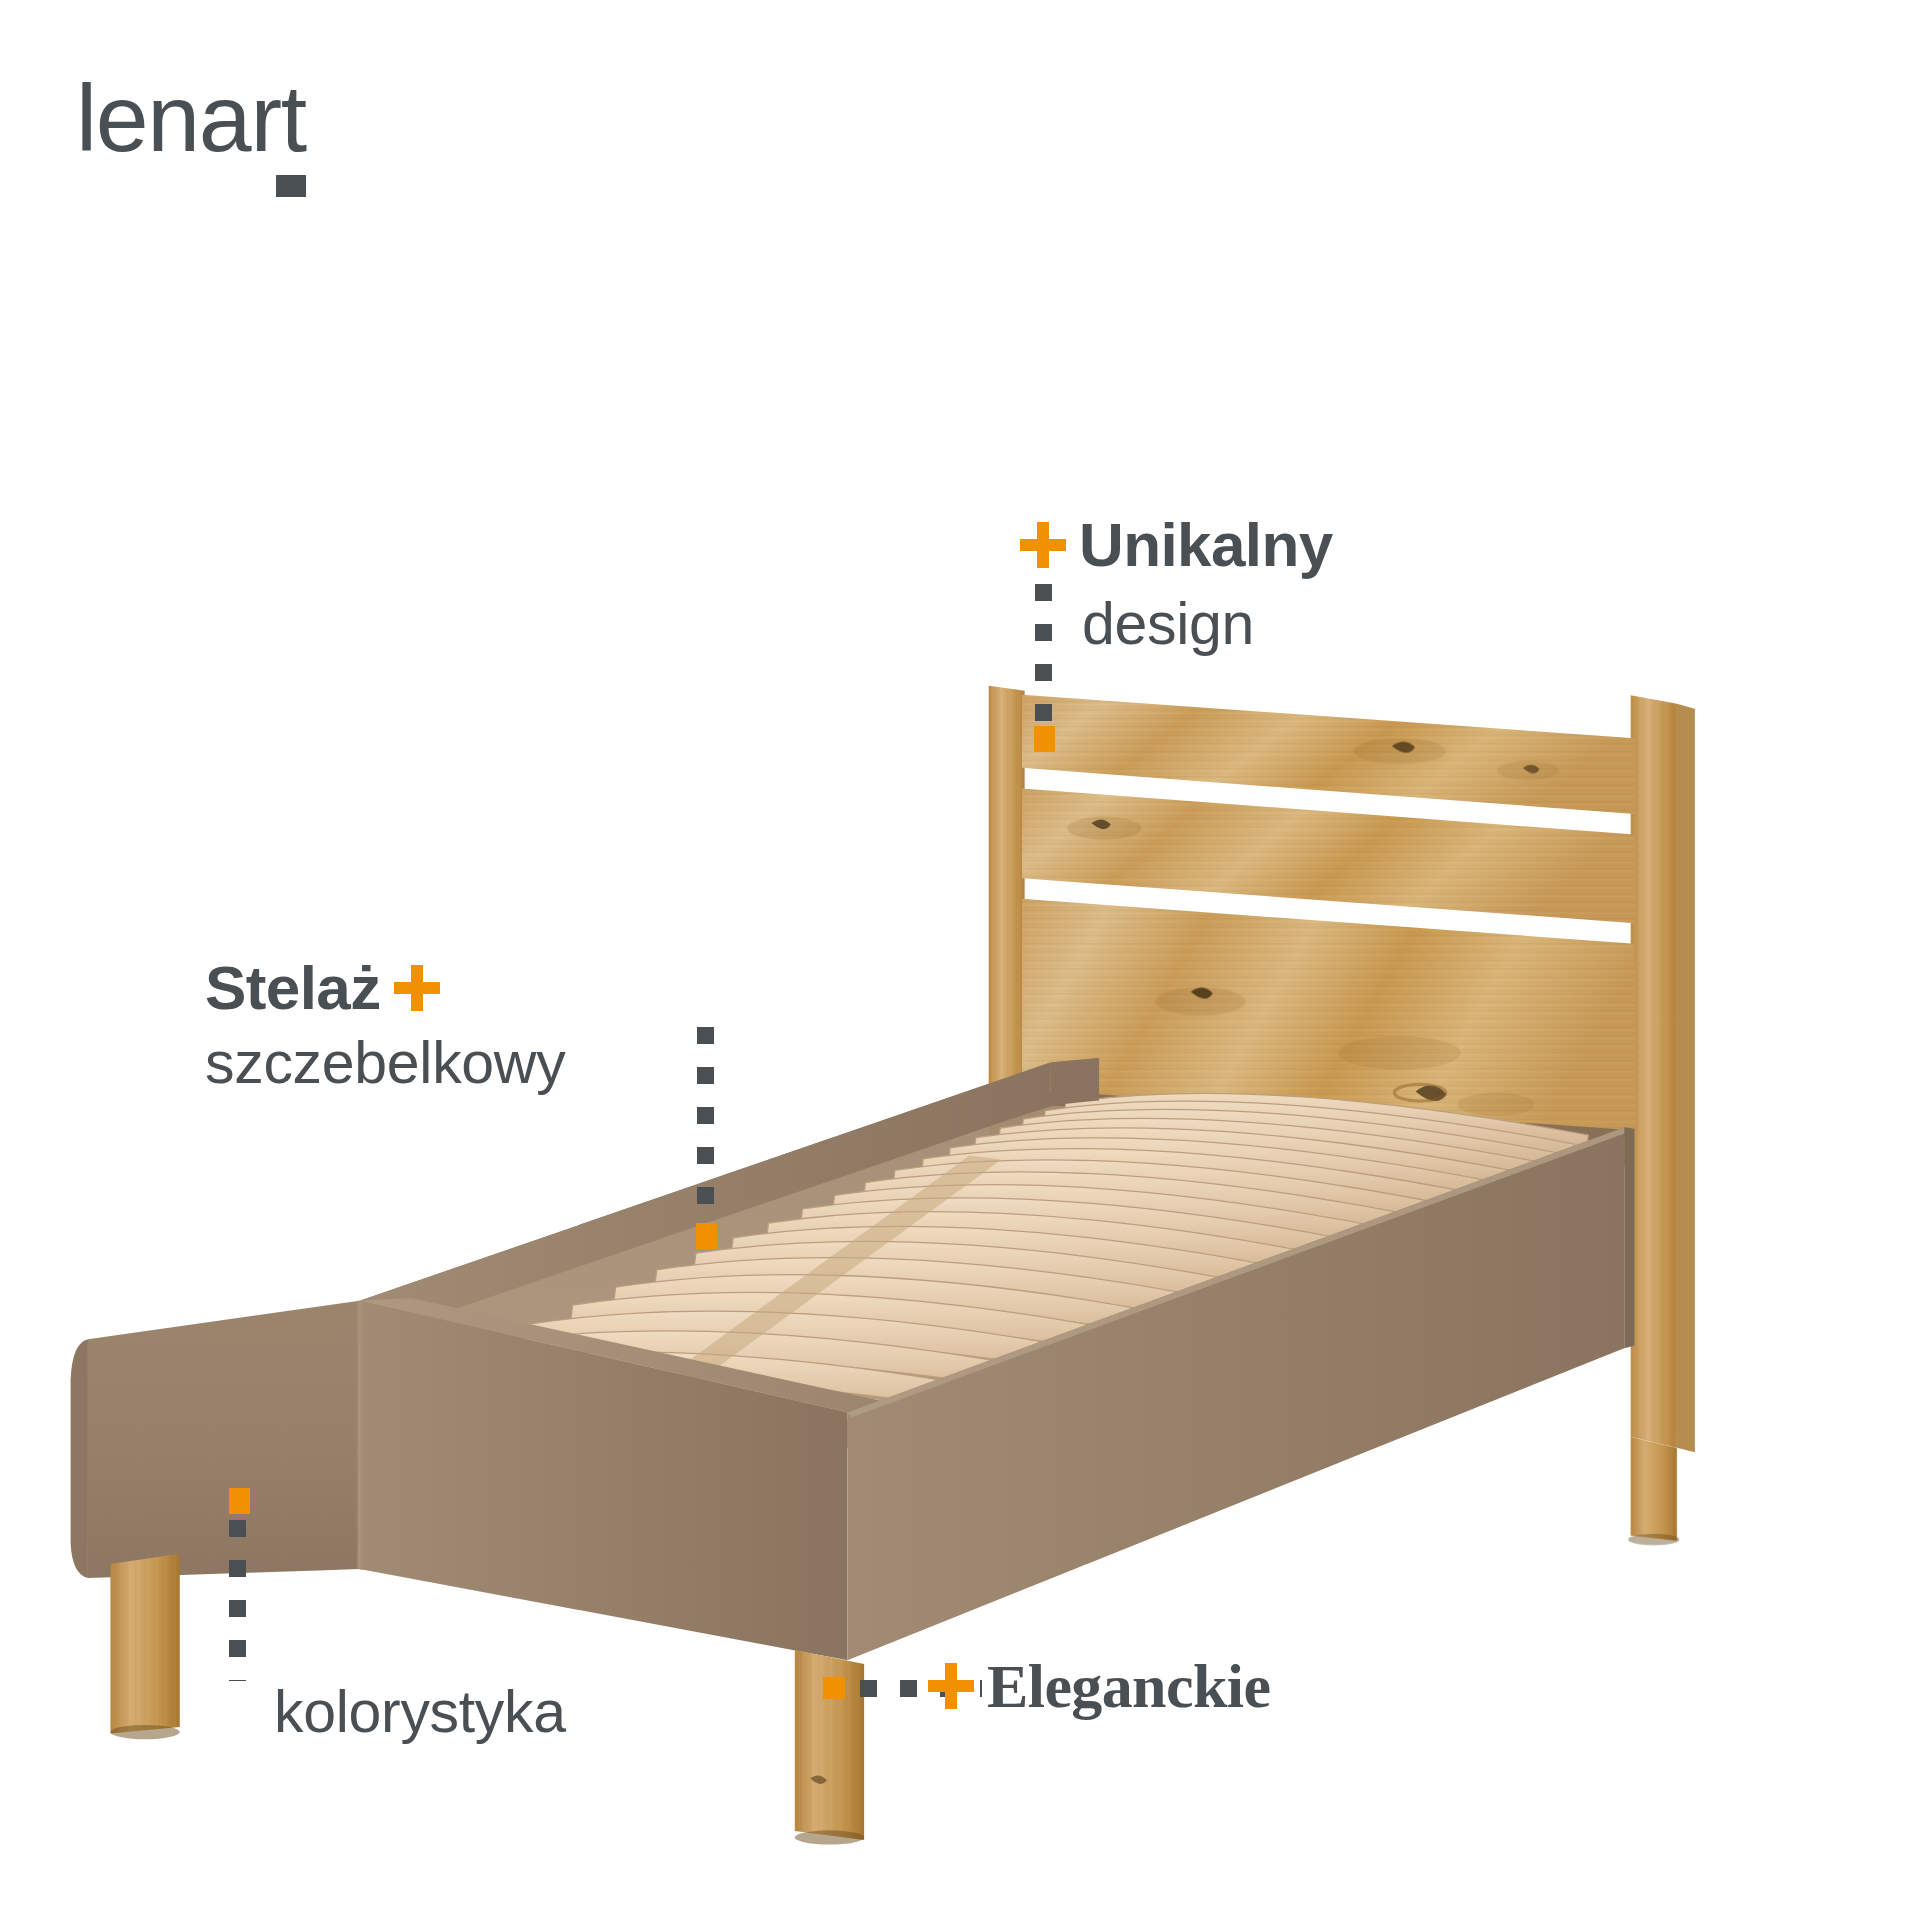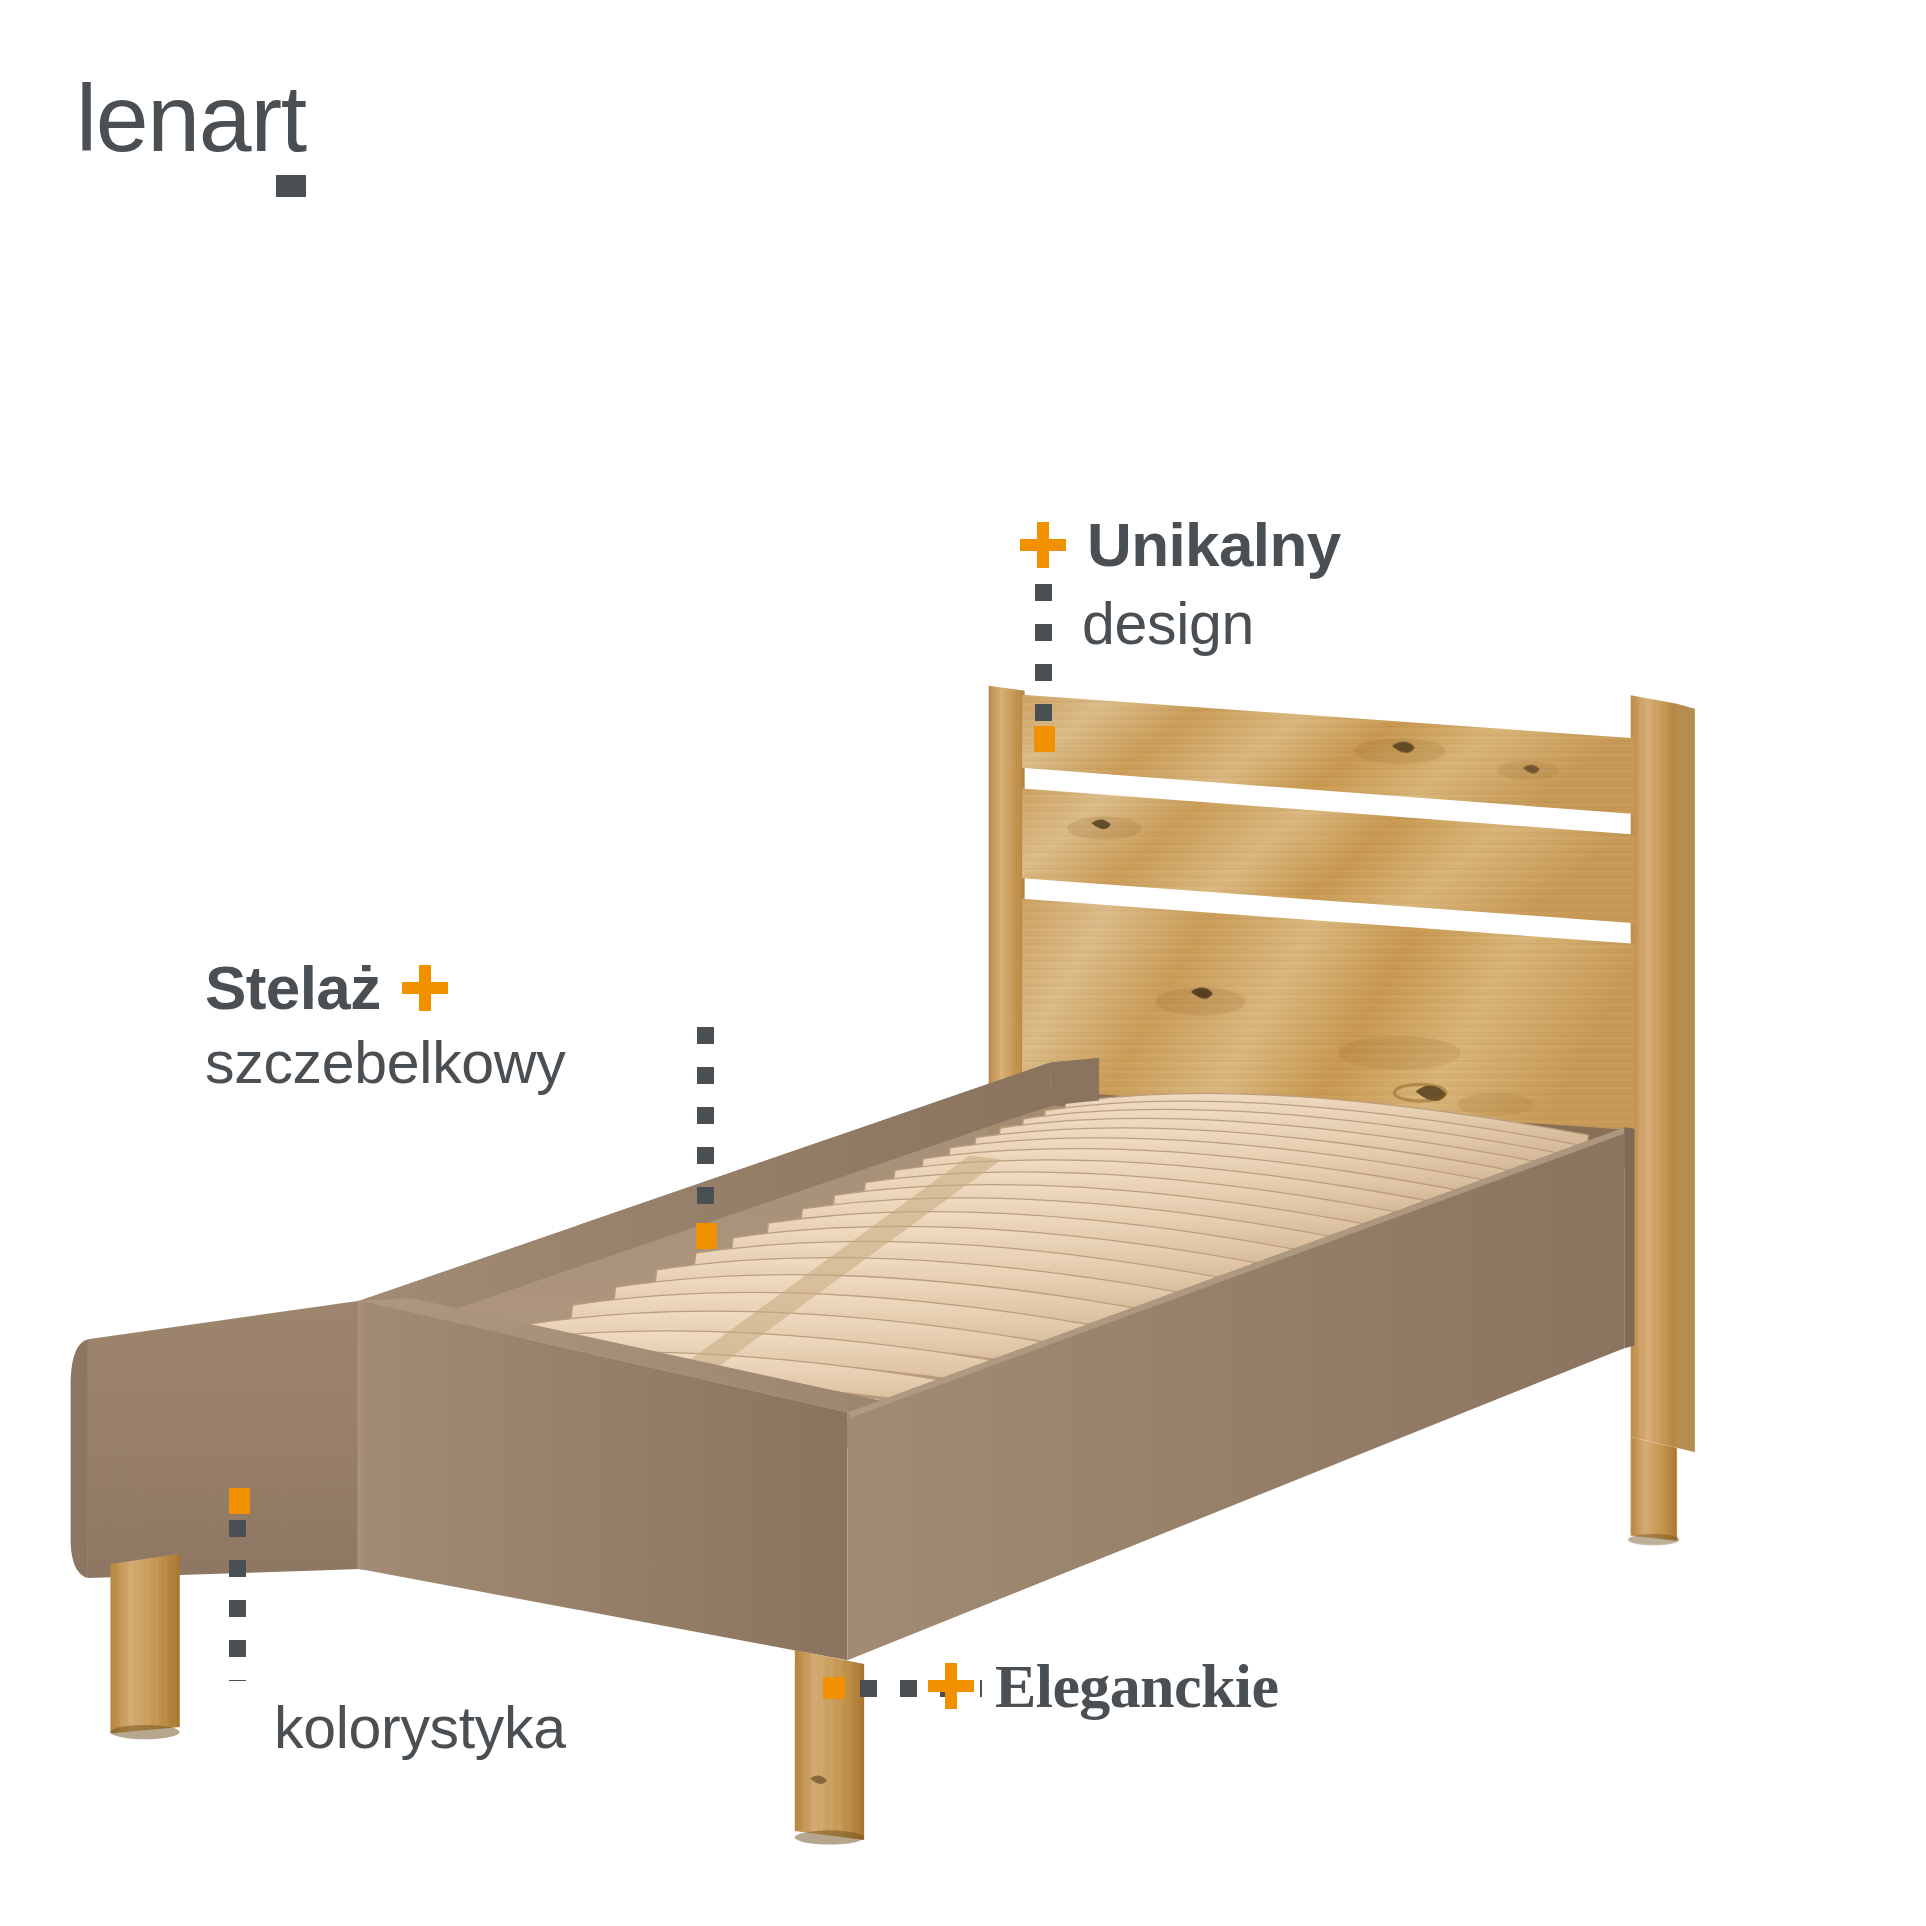--- a/index.html
+++ b/index.html
@@ -30,21 +30,21 @@
     width:29.5px;height:22px;background:#4A4F54;
     margin-bottom:9px;border-radius:0.6px;
   }
 
   
   #bed-art{position:absolute;left:0;top:0;width:1926px;height:1926px;}
 
   
   .anno{position:absolute;}
   .anno .row1{
-    display:flex;align-items:center;gap:21px;
+    display:flex;align-items:center;gap:13px;
     white-space:nowrap;line-height:1;
   }
   .anno .bold{
     font-size:62px;font-weight:bold;color:#4A4F54;letter-spacing:-0.6px;
   }
   .anno .light{
     font-size:59px;font-weight:400;color:#4A4F54;letter-spacing:-0.3px;
     line-height:1.18;white-space:nowrap;
   }
   .anno.ralign .row1{justify-content:flex-start;}
@@ -308,21 +308,21 @@
       <span class="plus"></span>
     </div>
     <div class="light" style="margin-top:10.3px;margin-right:62px;">szczebelkowy</div>
   </div>
   <div class="dots-v" style="left:697px;top:1027px;height:205px;"></div>
   <div class="marker" style="left:696px;top:1223px;"></div>
 
   <div class="marker" style="left:229px;top:1488px;"></div>
   <div class="dots-v" style="left:229px;top:1520px;height:161px;"></div>
   <div class="anno" style="left:212px;top:1669px;">
-    <div class="light" style="margin-left:62px;margin-top:25px;">kolorystyka</div>
+    <div class="light" style="margin-left:62px;margin-top:9px;">kolorystyka</div>
   </div>
 
   <div class="marker sq" style="left:823px;top:1677px;"></div>
   <div class="dots-h" style="left:860px;top:1680px;width:122px;"></div>
   <div class="anno" style="left:928px;top:1655px;font-family:Liberation Serif, serif;">
     <div class="row1">
       <span class="plus"></span>
       <span class="bold">Eleganckie</span>
     </div>
   </div>

